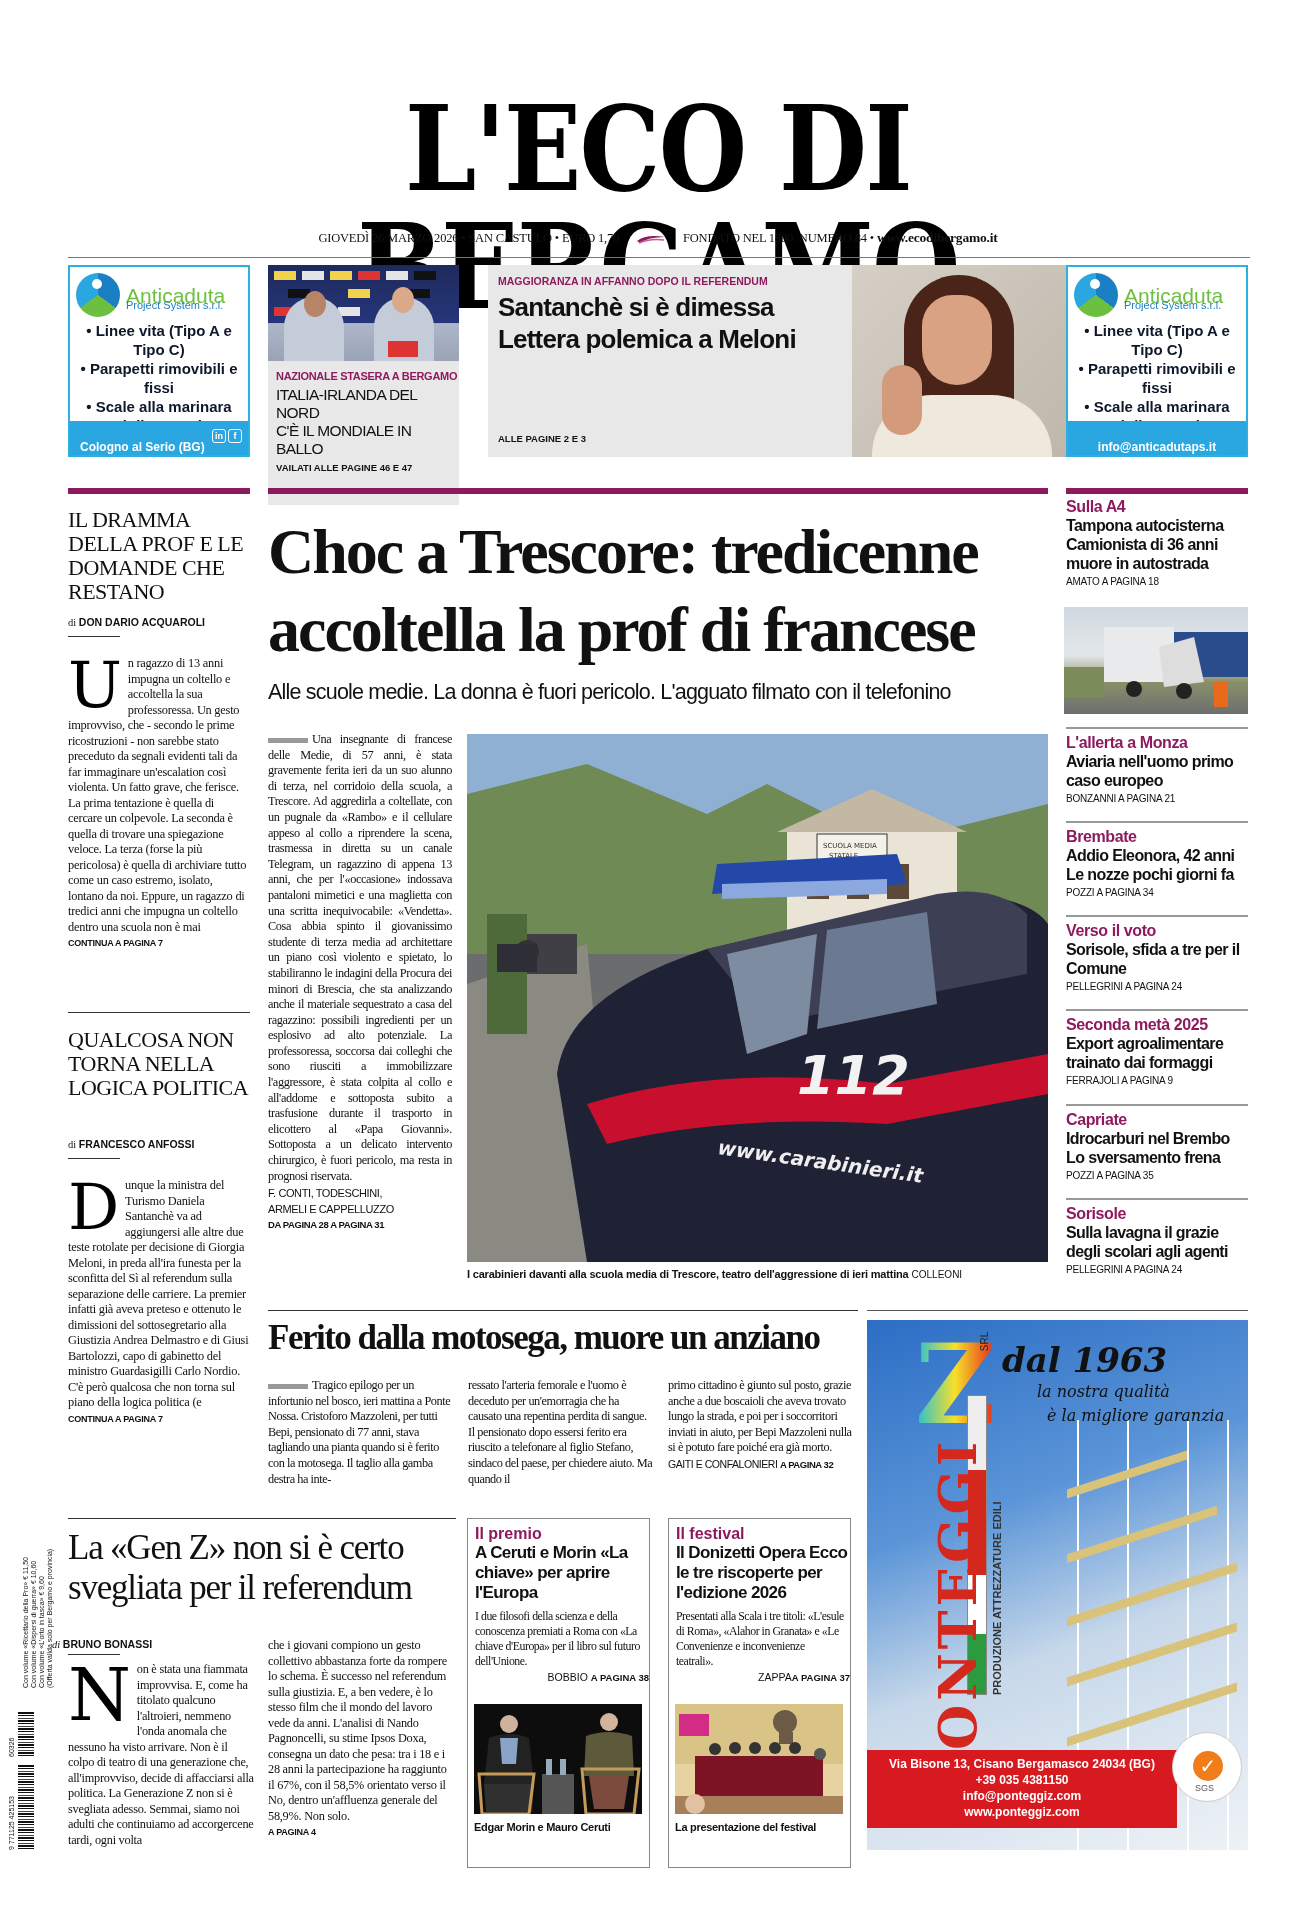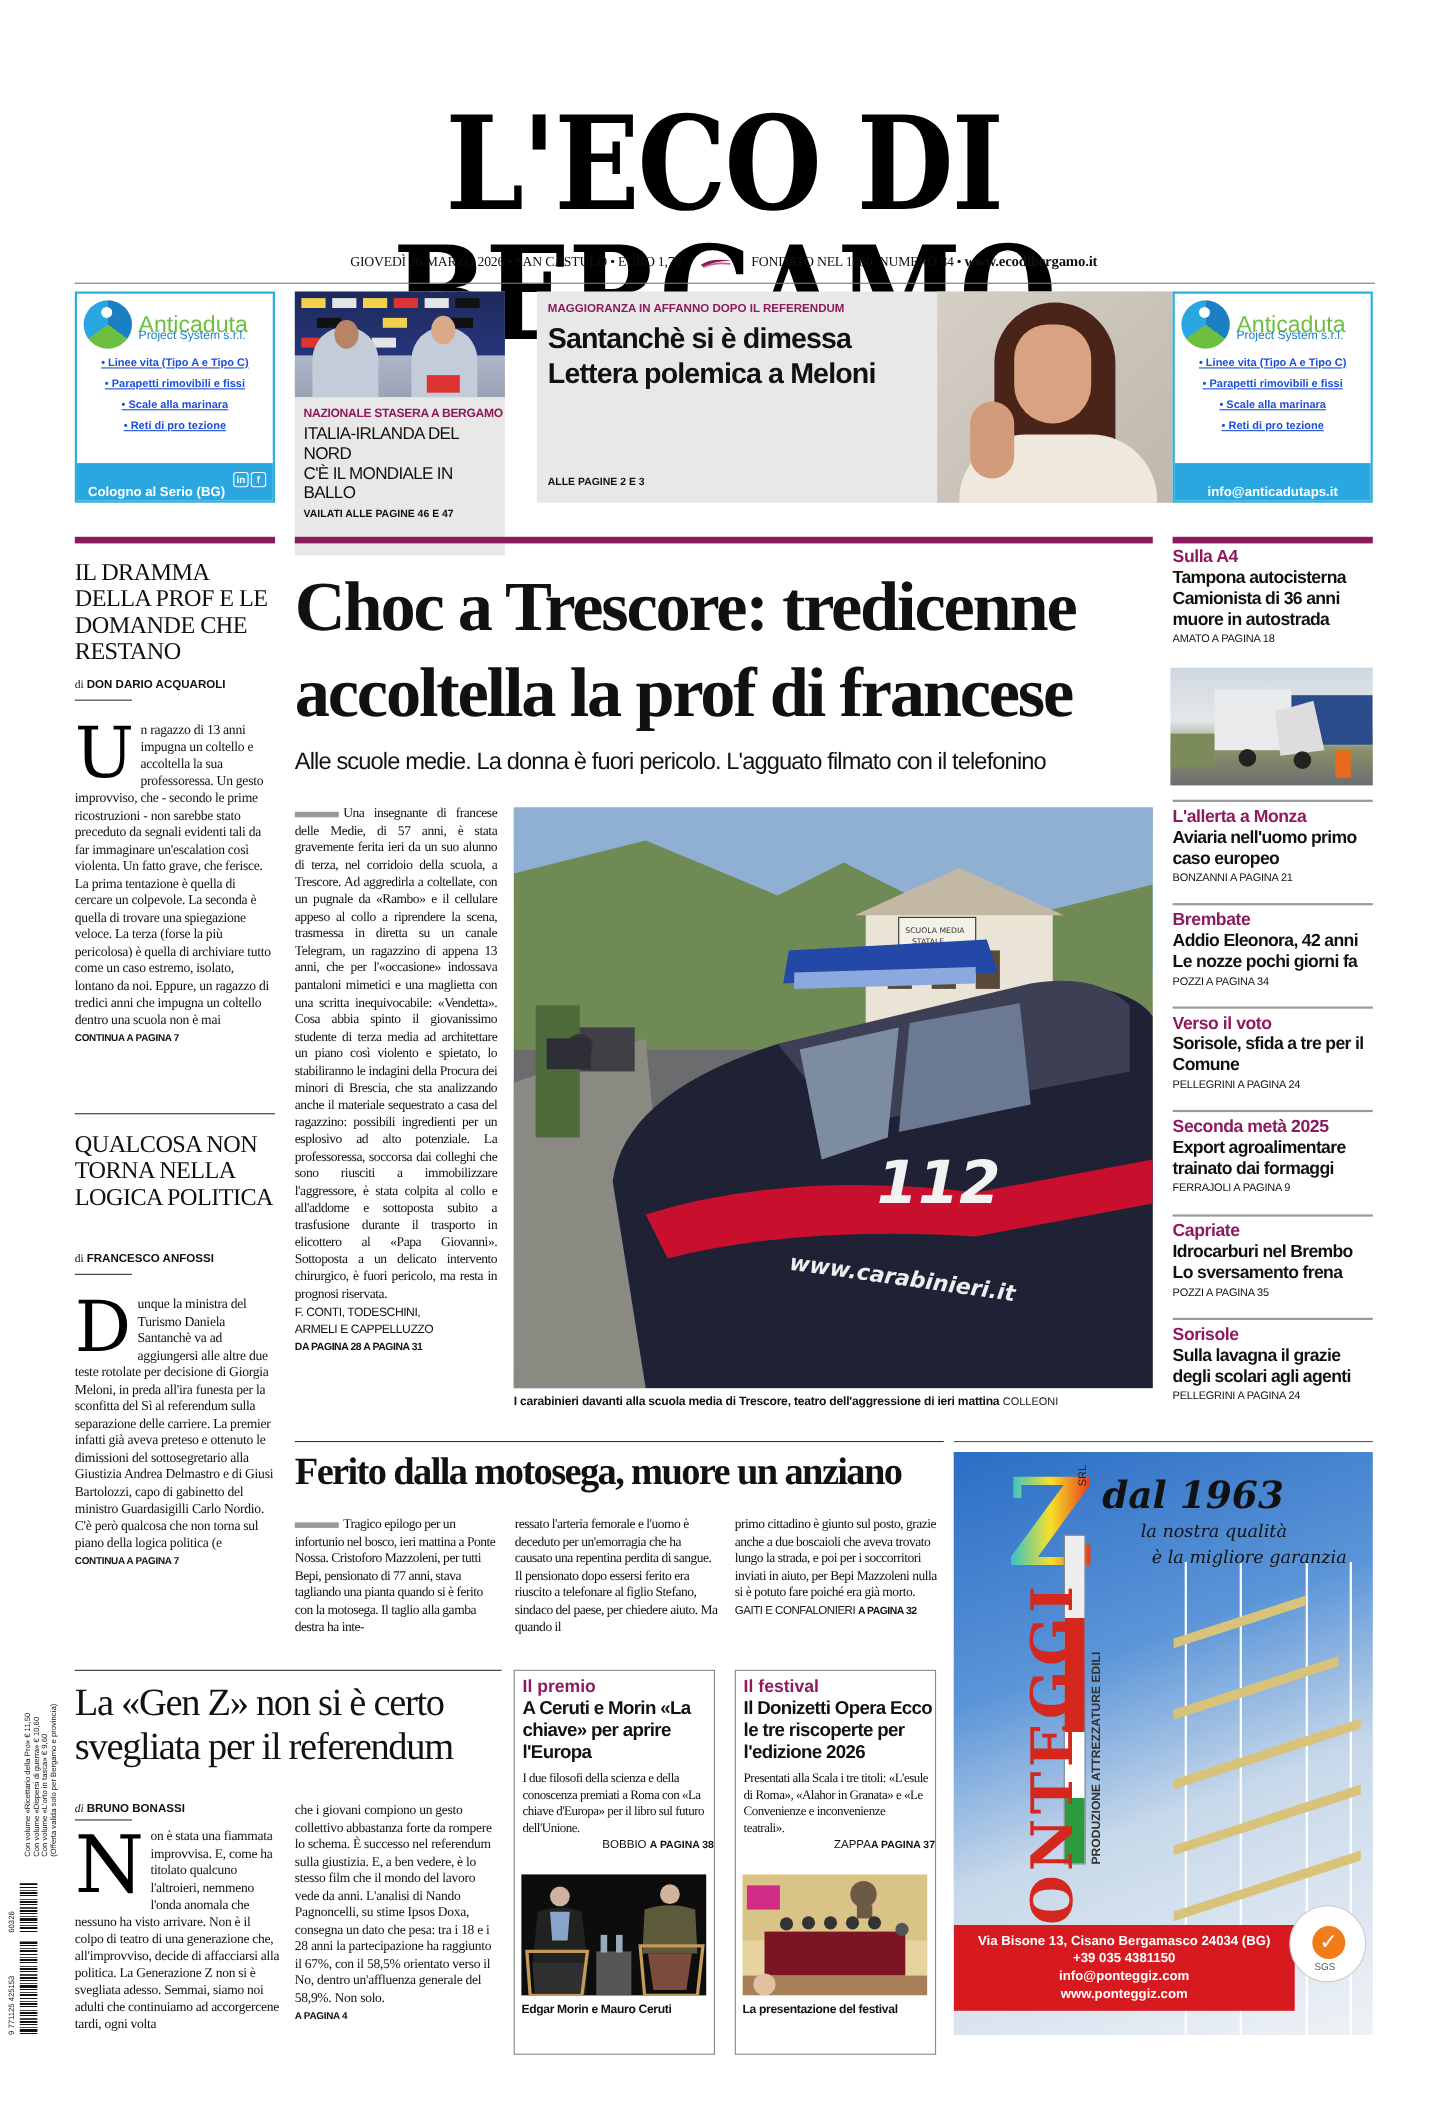--- a/index.html
+++ b/index.html
@@ -19,21 +19,21 @@
   #dateline .swoosh { display: inline-block; width: 30px; height: 10px; margin: 0 14px; vertical-align: middle; }
   .topline { left: 68px; top: 257px; width: 1182px; height: 1px; background: #777; }
 
   
   .adbox { border: 2px solid #2bb0df; background: #fff; }
   .ad-logo { display: flex; align-items: center; padding: 6px 6px 0 6px; }
   .ad-circle { width: 44px; height: 44px; border-radius: 50%; background: conic-gradient(#1b7fc4 0 35%, #6dbf3f 35% 65%, #2aa7e0 65% 100%); position: relative; flex: none; }
   .ad-circle::after { content: ""; position: absolute; left: 16px; top: 6px; width: 10px; height: 10px; background: #fff; border-radius: 50%; }
   .ad-name { font-size: 21px; color: #6dbf3f; margin-left: 6px; line-height: 1; }
   .ad-sub { font-size: 11px; color: #1b7fc4; margin-left: 56px; margin-top: -18px; }
-  .ad-list { list-style: none; text-align: center; color: #1d4ed8; font-size: 10px; line-height: 19px; margin-top: 10px; font-weight: bold; text-decoration: underline; }
+  .ad-list { list-style: none; text-align: center; color: #0f172a; font-size: 15px; line-height: 19px; margin-top: 10px; font-weight: bold; }
   .ad-foot { position: absolute; left: 0; right: 0; bottom: 0; height: 34px; background: #2aa7e0; color: #fff; font-size: 12px; text-align: center; line-height: 15px; padding-top: 19px; font-weight: bold; }
   .social { position: absolute; right: 6px; top: 8px; display: flex; gap: 2px; }
   .social span { width: 14px; height: 14px; border: 1px solid #fff; border-radius: 3px; font-size: 9px; line-height: 12px; text-align: center; }
 
   
   #nat { left: 268px; top: 265px; width: 191px; height: 240px; background: #e8e8e8; }
   #nat .photo { width: 191px; height: 96px; background: linear-gradient(180deg,#1e2a5c 0%,#26357a 60%,#aeb6c9 61%,#9aa2b5 100%); position: relative; overflow: hidden; }
   .spon { position: absolute; height: 9px; width: 22px; background: #e4e4e4; }
   .person { position: absolute; bottom: 0; width: 60px; height: 64px; border-radius: 30px 30px 0 0; background: #c4ccd9; }
   .head { position: absolute; width: 22px; height: 26px; border-radius: 50%; background: #d9a98a; }
@@ -343,21 +343,21 @@
   <span class="graybar"></span><span>Tragico epilogo per un infortunio nel bosco, ieri mattina a Ponte Nossa. Cristoforo Mazzoleni, per tutti Bepi, pensionato di 77 anni, stava tagliando una pianta quando si è ferito con la motosega. Il taglio alla gamba destra ha inte-</span>
 </div>
 <div class="abs serif motocol" style="left:468px;">ressato l'arteria femorale e l'uomo è deceduto per un'emorragia che ha causato una repentina perdita di sangue. Il pensionato dopo essersi ferito era riuscito a telefonare al figlio Stefano, sindaco del paese, per chiedere aiuto. Ma quando il</div>
 <div class="abs serif motocol" style="left:668px;">
   <span>primo cittadino è giunto sul posto, grazie anche a due boscaioli che aveva trovato lungo la strada, e poi per i soccorritori inviati in aiuto, per Bepi Mazzoleni nulla si è potuto fare poiché era già morto.</span>
   <div class="sans" style="font-size:10.5px;margin-top:1px;"><span>GAITI E CONFALONIERI</span> <b style="font-size:9.5px">A PAGINA 32</b></div>
 </div>
 
 <div class="abs" id="genzrule"></div>
 <div class="abs serif" id="genzhead">La «Gen Z» non si è certo svegliata per il referendum</div>
-<div class="abs serif byline" style="left:68px;top:1638px;">
+<div class="abs serif byline" style="left:52px;top:1638px;">
   <i>di</i> <b>BRUNO BONASSI</b>
 </div>
 <div class="abs bylrule" style="left:68px;top:1654px;"></div>
 <div class="abs serif ltext" style="left:68px;top:1662px;width:188px;font-size:12.3px;">
   <span class="dropcap" style="font-size:72px;line-height:62px;">N</span><span>on è stata una fiammata improvvisa. E, come ha titolato qualcuno l'altroieri, nemmeno l'onda anomala che nessuno ha visto arrivare. Non è il colpo di teatro di una generazione che, all'improvviso, decide di affacciarsi alla politica. La Generazione Z non si è svegliata adesso. Semmai, siamo noi adulti che continuiamo ad accorgercene tardi, ogni volta</span>
 </div>
 <div class="abs serif ltext" style="left:268px;top:1638px;width:184px;font-size:12.3px;">
   <span>che i giovani compiono un gesto collettivo abbastanza forte da rompere lo schema. È successo nel referendum sulla giustizia. E, a ben vedere, è lo stesso film che il mondo del lavoro vede da anni. L'analisi di Nando Pagnoncelli, su stime Ipsos Doxa, consegna un dato che pesa: tra i 18 e i 28 anni la partecipazione ha raggiunto il 67%, con il 58,5% orientato verso il No, dentro un'affluenza generale del 58,9%. Non solo.</span>
   <div class="cont sans">A PAGINA 4</div>
 </div>

